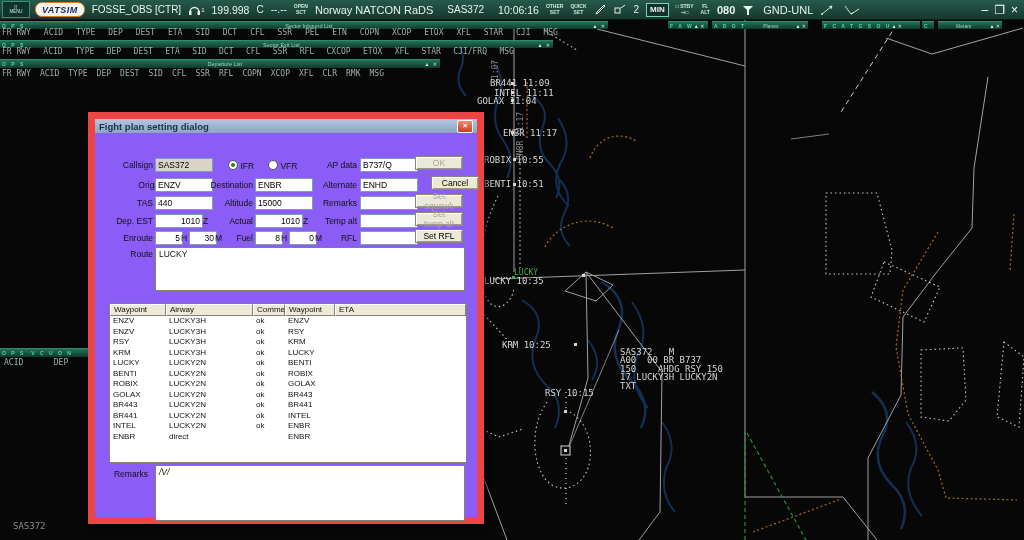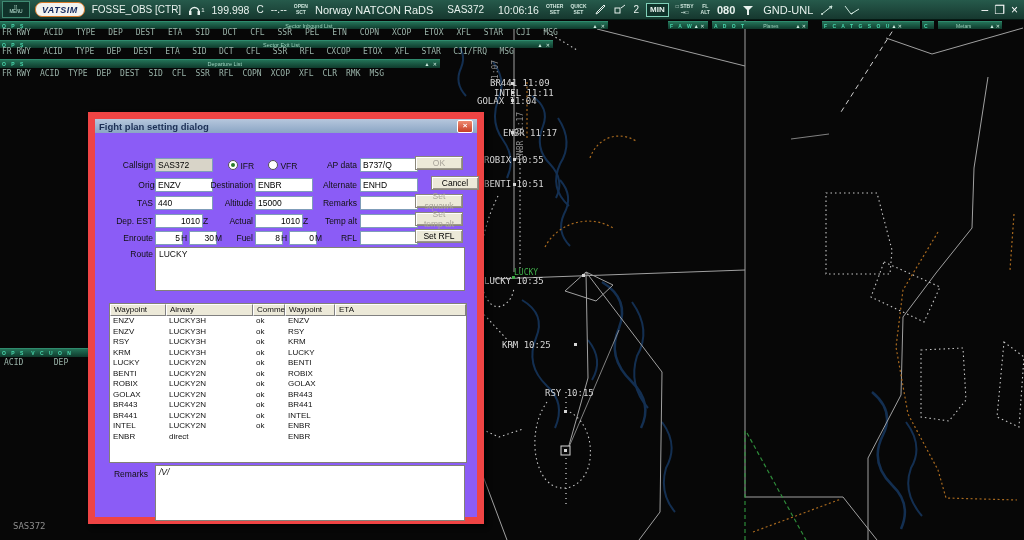--- a/index.html
+++ b/index.html
@@ -357,20 +357,23 @@
   <span class="rlabel" style="left:503px;top:129px;">ENBR 11:17</span>
   <span class="rlabel" style="left:484px;top:156px;">ROBIX 10:55</span>
   <span class="rlabel" style="left:484px;top:180px;">BENTI 10:51</span>
   <span class="rlabel green" style="left:514px;top:269px;font-size:8px;">LUCKY</span>
   <span class="rlabel" style="left:484px;top:277px;">LUCKY 10:35</span>
   <span class="rlabel" style="left:502px;top:341px;">KRM 10:25</span>
   <span class="rlabel" style="left:545px;top:389px;">RSY 10:15</span>
   <span class="rlabel rot dim" style="left:492px;top:84px;font-size:8px;">11:07</span>
   <span class="rlabel rot dim" style="left:517px;top:160px;font-size:8px;">ENBR 11:17</span>
 
+  <div class="rlabel" style="left:620px;top:322px;">
+    
+  <div>SAS372   M</div><div>A00  00 BR B737</div><div>150    AHDG RSY 150</div><div>17 LUCKY3H LUCKY2N</div><div>TXT</div></div>
   <span class="rlabel dim" style="left:13px;top:522px;">SAS372</span>
 
   <div class="dialog">
     <div class="dtitle">
       <span>Fight plan setting dialog</span>
       <span class="dclose">×</span>
     </div>
     <div class="dbody">
 
       <span class="dl" style="left:0;top:27px;width:58px;">Callsign</span>

